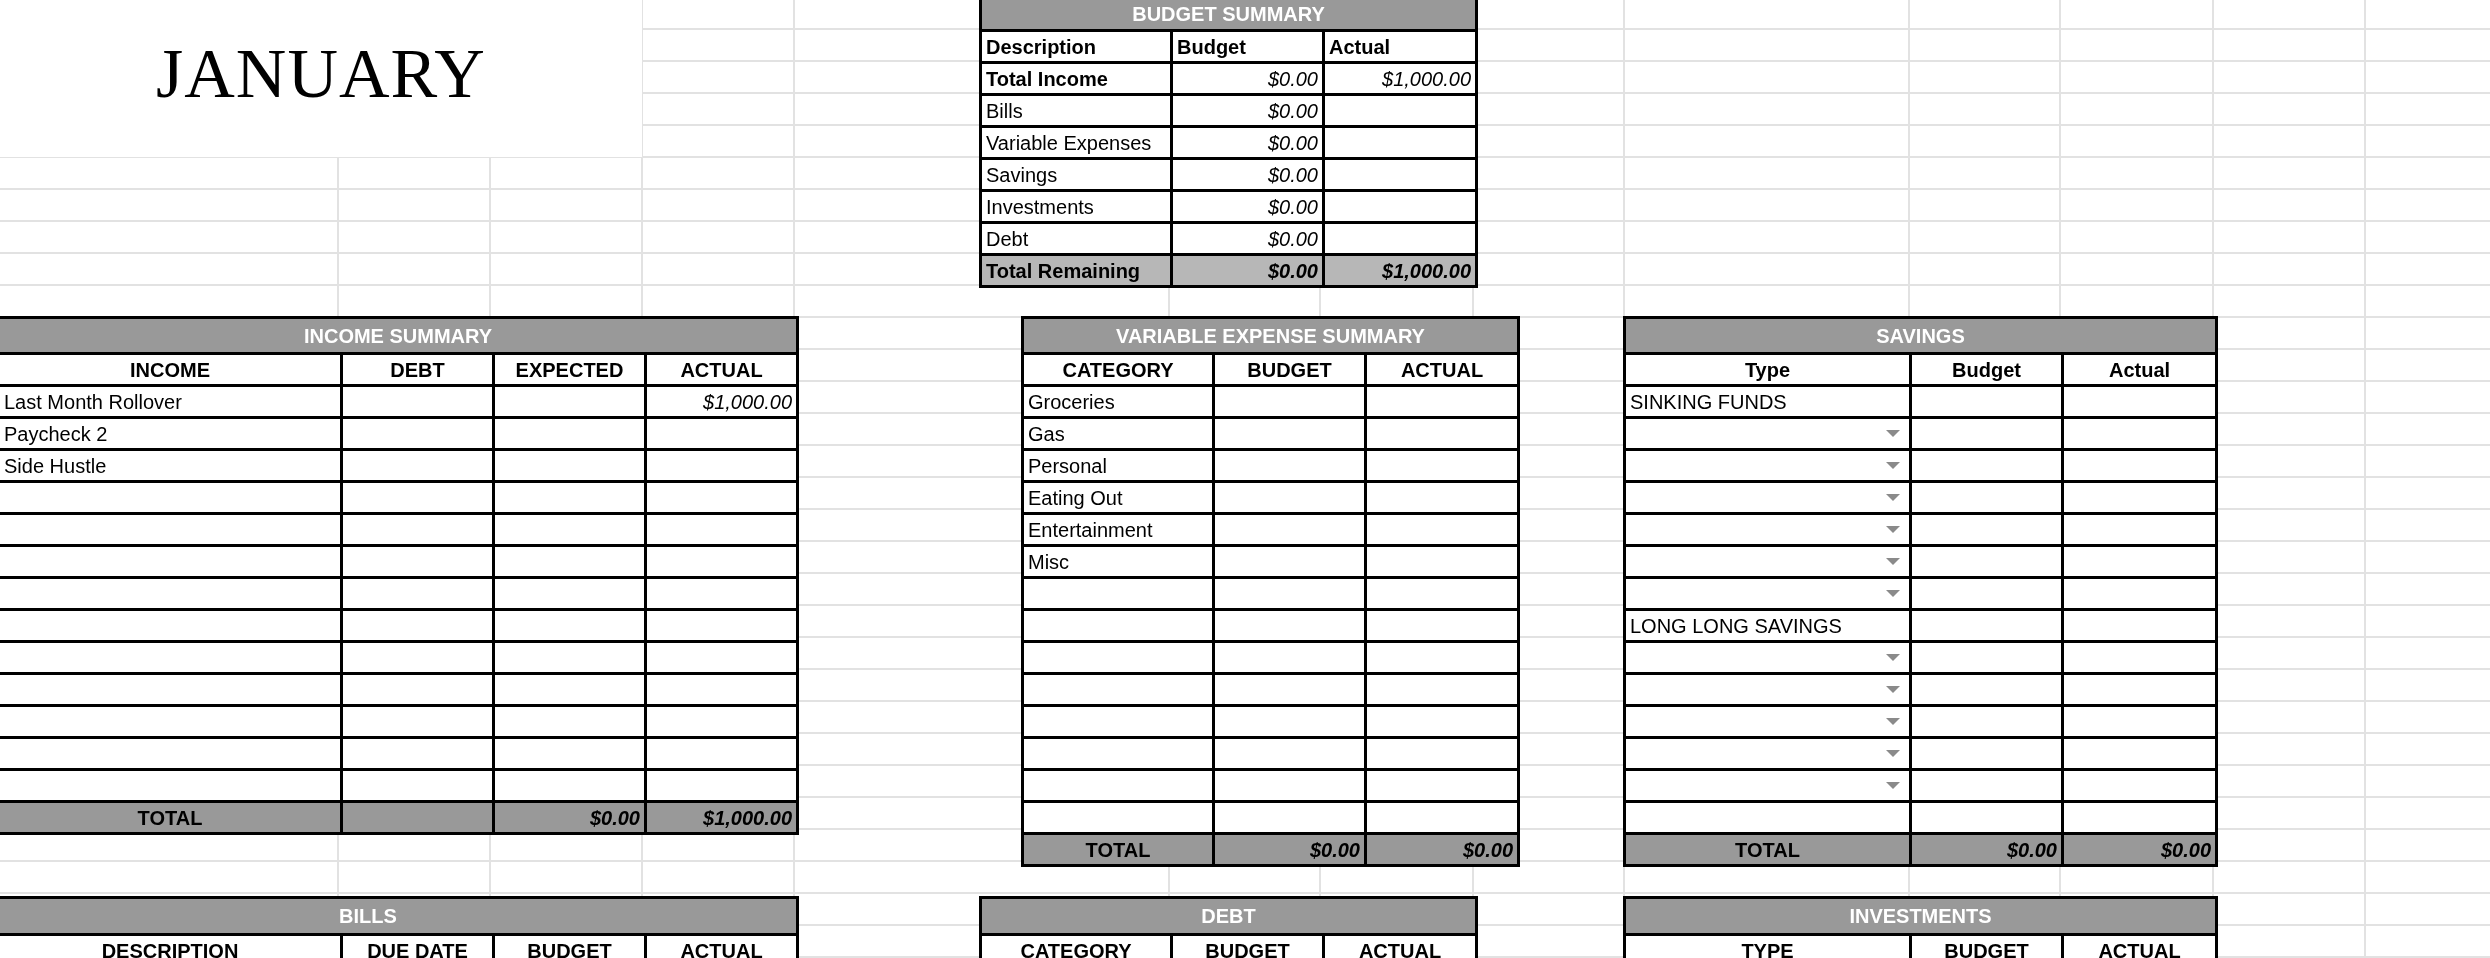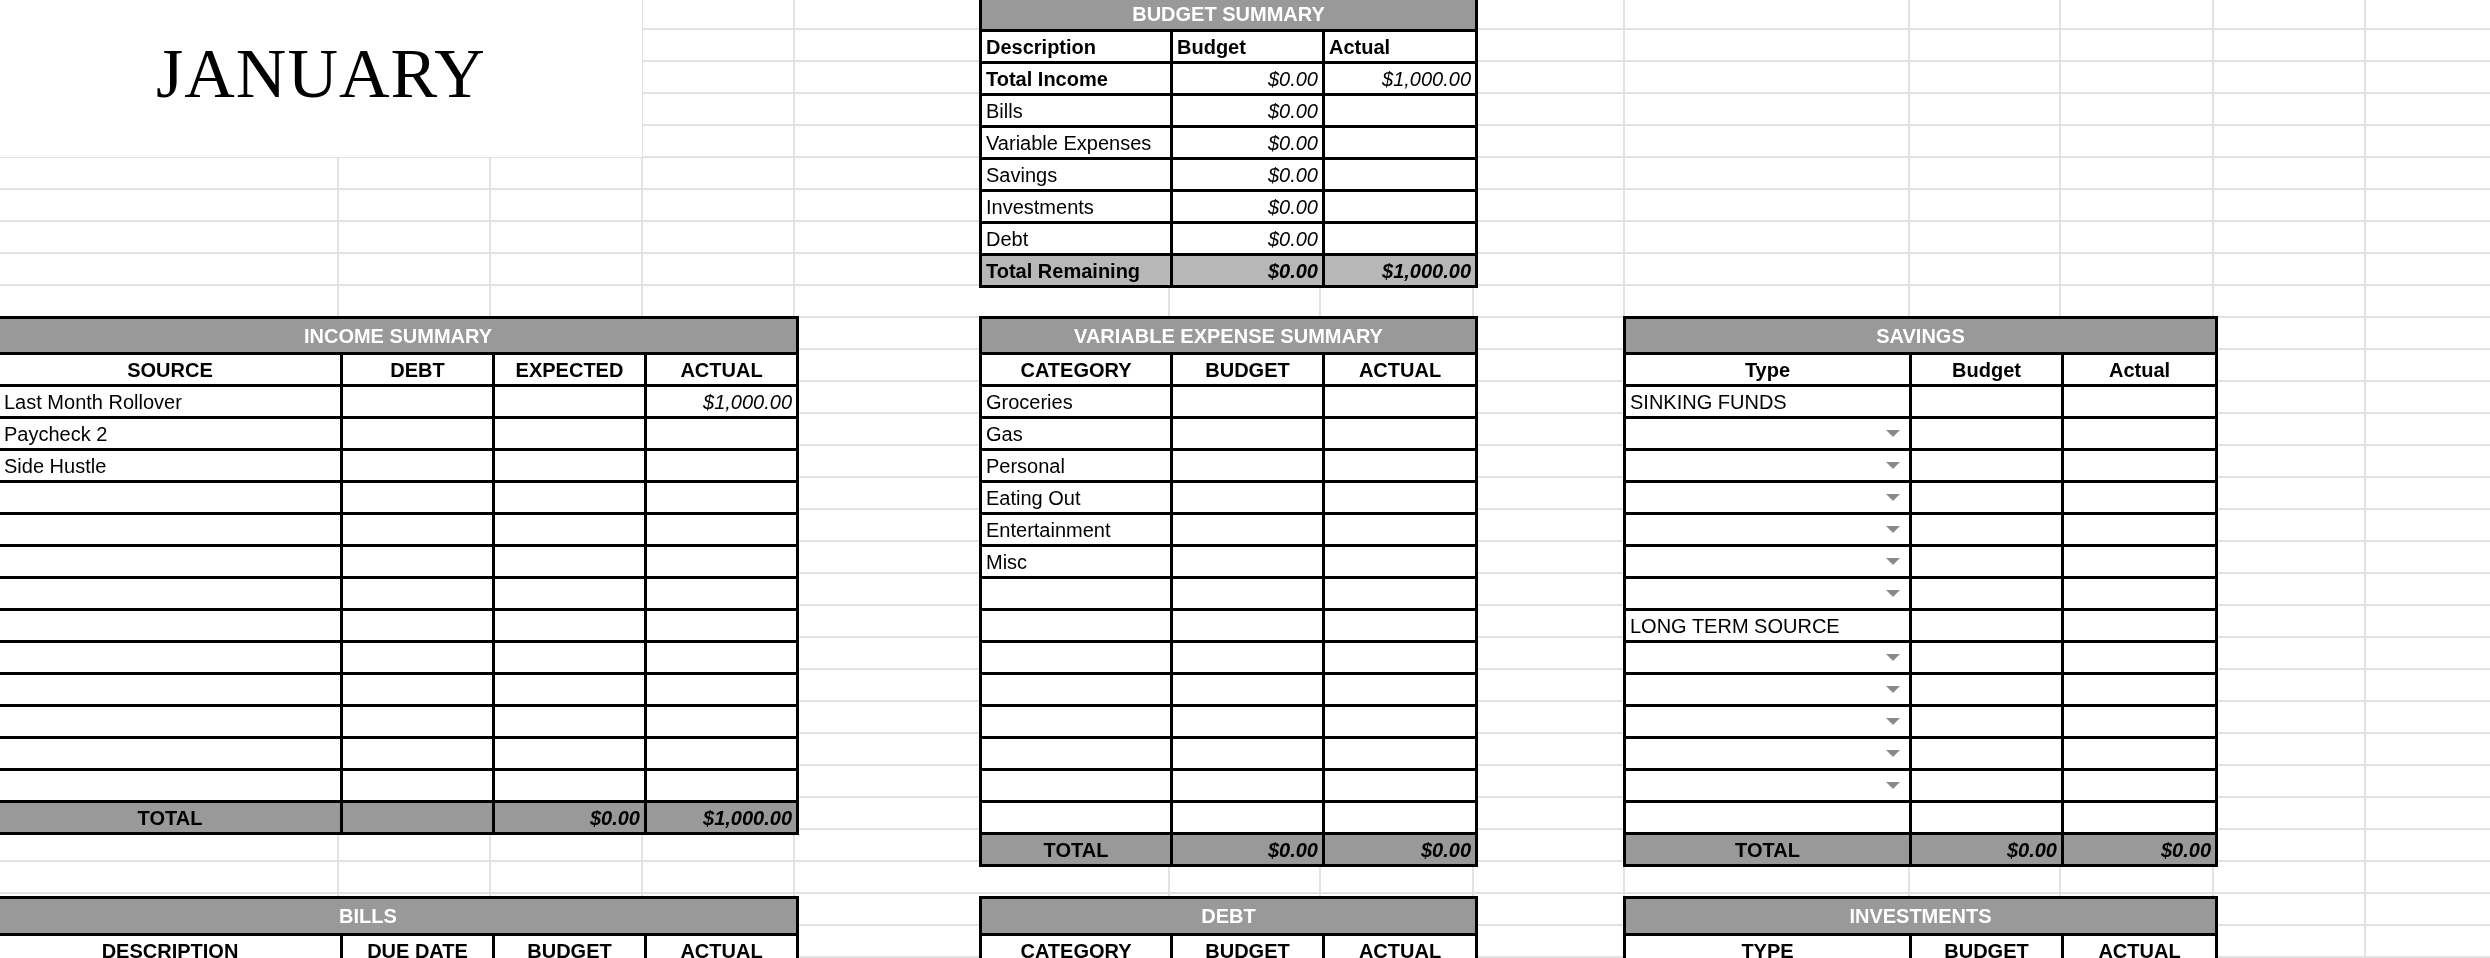--- a/index.html
+++ b/index.html
@@ -136,21 +136,21 @@
       <col style="width:343px">
       <col style="width:152px">
       <col style="width:152px">
       <col style="width:152px">
     </colgroup>
   <tbody>
       <tr>
         <td class="title" colspan="4" style="height:36px;">INCOME SUMMARY</td>
       </tr>
   <tr>
-    <td class="hdr">SOURCE</td>
+    <td class="hdr">INCOME</td>
     <td class="hdr">DEBT</td>
     <td class="hdr">EXPECTED</td>
     <td class="hdr">ACTUAL</td>
   </tr>
   <tr>
     <td style="padding-left:4px">Last Month Rollover</td>
     <td></td>
     <td class="num"></td>
     <td class="num">$1,000.00</td>
   </tr>
@@ -232,21 +232,21 @@
   <tbody>
       <tr>
     <td class="total center">TOTAL</td>
     <td class="total"></td>
     <td class="total num">$0.00</td>
     <td class="total num">$1,000.00</td>
   </tr>
 </tbody>
   </table>
 
-<table class="sheet" style="left:979px; top:316px; width:496px;">
+<table class="sheet" style="left:1021px; top:316px; width:496px;">
   <colgroup>
       <col style="width:191px">
       <col style="width:152px">
       <col style="width:153px">
     </colgroup>
   <tbody>
       <tr>
         <td class="title" colspan="3" style="height:36px;">VARIABLE EXPENSE SUMMARY</td>
       </tr>
   <tr>
@@ -396,21 +396,21 @@
       <tr>
         <td>
           <span class="dd"></span>
         </td>
         <td></td>
         <td></td>
       </tr>
     </tbody>
   <tbody>
       <tr>
-    <td>LONG TERM SOURCE</td>
+    <td>LONG LONG SAVINGS</td>
     <td></td>
     <td></td>
   </tr>
   </tbody>
     <tbody id="sav-dd-2">
       <tr>
         <td>
           <span class="dd"></span>
         </td>
         <td></td>

